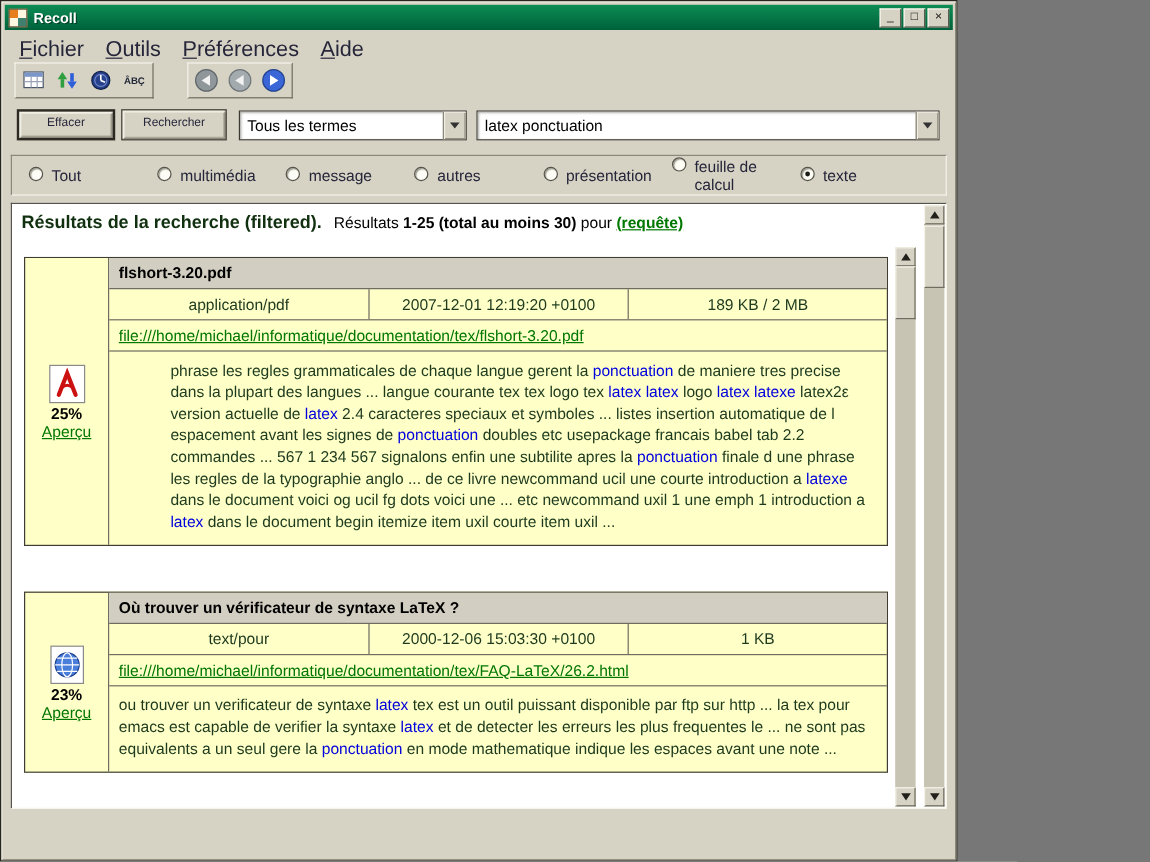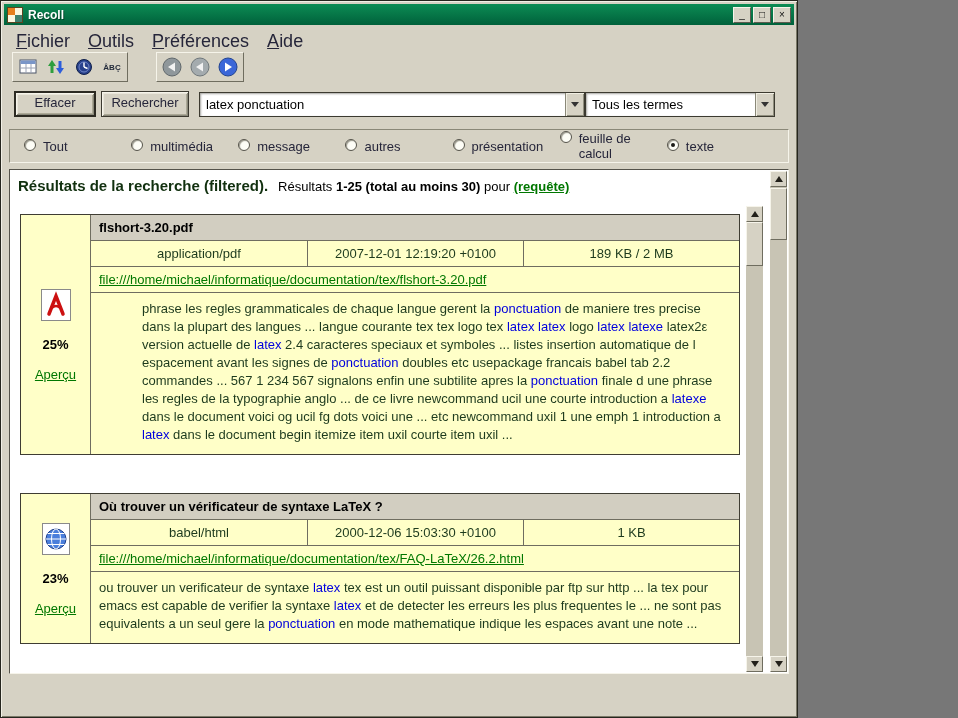--- a/index.html
+++ b/index.html
@@ -38,21 +38,21 @@
   .tb-group {
     display:flex; padding:1px; background:#d6d2c4;
     border:1px solid; border-color:#f6f4ea #6f6d5f #6f6d5f #f6f4ea;
   }
   .tb-btn { width:28px; height:26px; display:flex; align-items:center; justify-content:center; }
   .abc-label { font-size:8px; font-weight:bold; color:#222a3a; letter-spacing:0; }
 
   
   .search-row { position:absolute; top:90px; left:13px; right:14px; height:26px; display:flex; align-items:center; }
   .push-btn {
-    height:26px; background:#d6d2c4; font-size:13px; color:#26263a; text-align:center;
+    height:26px; background:#d6d2c4; font-size:10px; color:#26263a; text-align:center;
     border:1px solid #3c3a30; padding:0 6px;
     box-shadow: inset 1px 1px 0 #f6f4ea, inset -1px -1px 0 #8a897b, inset 2px 2px 0 #e9e6da, inset -2px -2px 0 #aba896;
     line-height:22px;
   }
   .btn-clear { width:82px; margin-right:5px; border:2px solid #2c2a22; line-height:20px; }
   .btn-search { width:88px; margin-right:10px; }
   .combo {
     height:25px; background:#ffffff; display:flex; align-items:stretch;
     border:1px solid #3c3a30;
     box-shadow: inset 1px 1px 2px rgba(60,58,48,.45);
@@ -97,21 +97,21 @@
 
   .results-list { position:absolute; top:44px; left:10px; right:48px; bottom:2px;
     display:flex; flex-direction:column; gap:38px; overflow:hidden; }
 
   .result {
     display:grid; grid-template-columns:70px 1fr; grid-template-rows:auto auto auto 1fr;
     border:1px solid #3f3d33; background:#ffffc8; flex:0 0 auto;
   }
   .result-left {
     grid-row:1 / span 4; grid-column:1; border-right:1px solid #6f6d60;
-    display:flex; flex-direction:column; align-items:center; justify-content:center; gap:15px;
+    display:flex; flex-direction:column; align-items:center; justify-content:center; 
   }
   .relevance { font-size:13px; font-weight:bold; color:#000; }
   .preview-link { font-size:13px; color:#007700; text-decoration:underline; cursor:pointer; }
   .result-title {
     grid-column:2; background:#d2cec1; border-bottom:1px solid #6f6d60;
     font-weight:bold; font-size:13px; color:#000; padding:5px 8px;
   }
   .result-meta { grid-column:2; display:grid; grid-template-columns:1fr 1fr 1fr; border-bottom:1px solid #6f6d60; }
   .result-meta > div { text-align:center; padding:5px 4px; font-size:13px; color:#1d3a1d; }
   .result-meta > div + div { border-left:1px solid #6f6d60; }
@@ -217,28 +217,28 @@
           <circle cx="11" cy="11" r="9" fill="#3a66d8" stroke="#23448f"></circle>
           <polygon points="8,6.5 8,15.5 15,11" fill="#ffffff"></polygon>
         </svg>
       </div>
     </div>
   </div>
 
   <div class="search-row">
     <div class="push-btn btn-clear">Effacer</div>
     <div class="push-btn btn-search">Rechercher</div>
+    <div class="combo combo-mode">
+      <div class="combo-text">Tous les termes</div>
+      <div class="combo-arrow">
+          <span class="tri-down-s"></span>
+        </div>
+    </div>
     <div class="combo combo-query">
       <input class="combo-input" type="text" value="latex ponctuation" style="">
-      <div class="combo-arrow">
-          <span class="tri-down-s"></span>
-        </div>
-    </div>
-    <div class="combo combo-mode">
-      <div class="combo-text">Tous les termes</div>
       <div class="combo-arrow">
           <span class="tri-down-s"></span>
         </div>
     </div>
   </div>
 
   <div class="filter-panel">
     <label class="radio-item">
       <span class="radio-circle"></span>
       <span>Tout</span>
@@ -307,21 +307,21 @@
             <ellipse cx="16" cy="17" rx="4.5" ry="10" fill="none" stroke="#ffffff"></ellipse>
             <line x1="6" y1="17" x2="26" y2="17" stroke="#ffffff"></line>
             <line x1="7.6" y1="11.5" x2="24.4" y2="11.5" stroke="#ffffff"></line>
             <line x1="7.6" y1="22.5" x2="24.4" y2="22.5" stroke="#ffffff"></line>
           </svg>
           <span class="relevance">23%</span>
           <a class="preview-link">Aperçu</a>
         </div>
         <div class="result-title">Où trouver un vérificateur de syntaxe LaTeX ?</div>
         <div class="result-meta">
-          <div>babel/html</div>
+          <div>text/pour</div>
           <div>2000-12-06 15:03:30 +0100</div>
           <div>1 KB</div>
         </div>
         <div class="result-url">
           <a>file:///home/michael/informatique/documentation/tex/FAQ-LaTeX/26.2.html</a>
         </div>
         <div class="result-snippet"><span>ou trouver un verificateur de syntaxe </span><span class="hl">latex</span><span> tex est un outil puissant disponible par ftp sur http ... la tex pour emacs est capable de verifier la syntaxe </span><span class="hl">latex</span><span> et de detecter les erreurs les plus frequentes le ... ne sont pas equivalents a un seul gere la </span><span class="hl">ponctuation</span><span> en mode mathematique indique les espaces avant une note ...</span></div>
       </div>
 
     </div>

